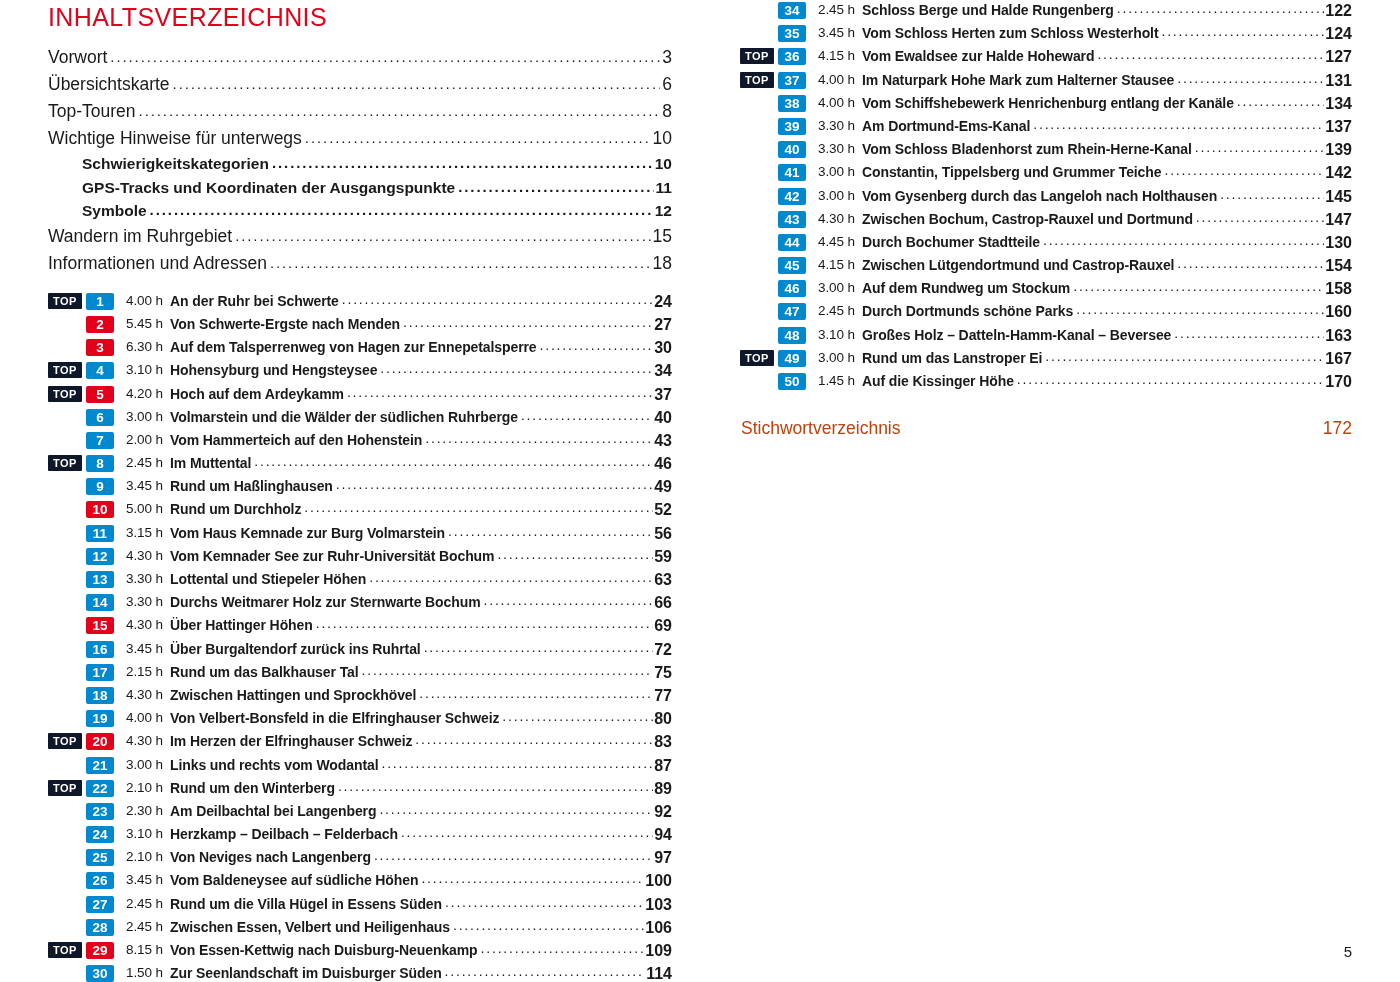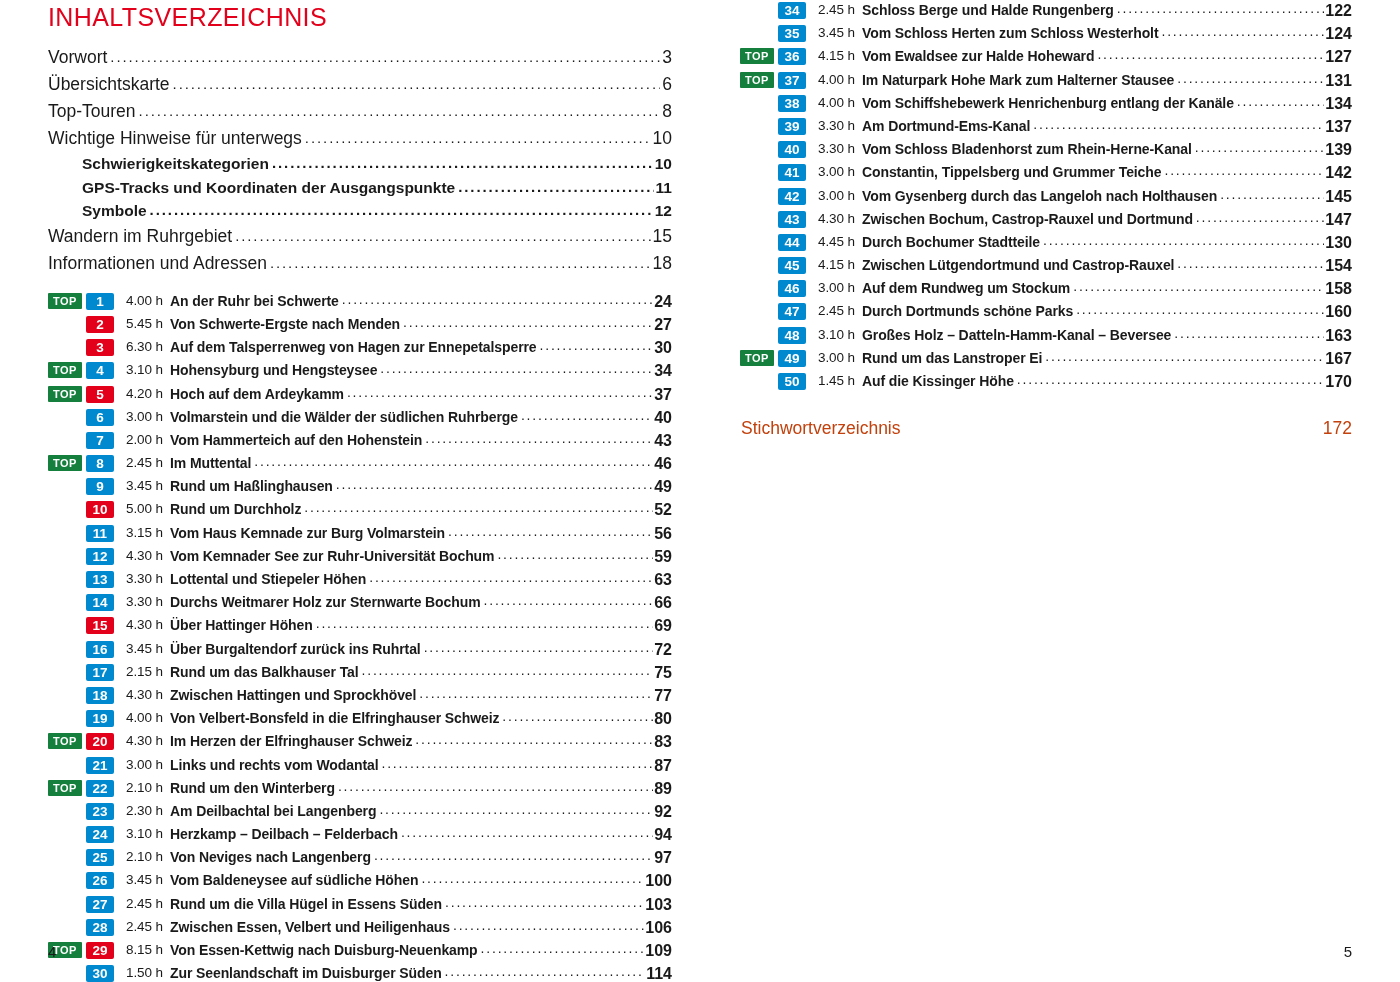--- a/index.html
+++ b/index.html
@@ -82,21 +82,21 @@
   .tour-row {
     display: flex;
     height: 23.2px;
     white-space: nowrap;
   }
   .top-badge {
     flex: 0 0 auto;
     width: 34px;
     height: 16px;
     margin-right: 4px;
-    background: #15803d;
+    background: #0f172a;
     color: #fff;
     font-size: 11px;
     font-weight: bold;
     letter-spacing: 0.5px;
     display: flex;
     align-items: center;
     justify-content: center;
     border-radius: 1px;
   }
   .top-badge.empty {

